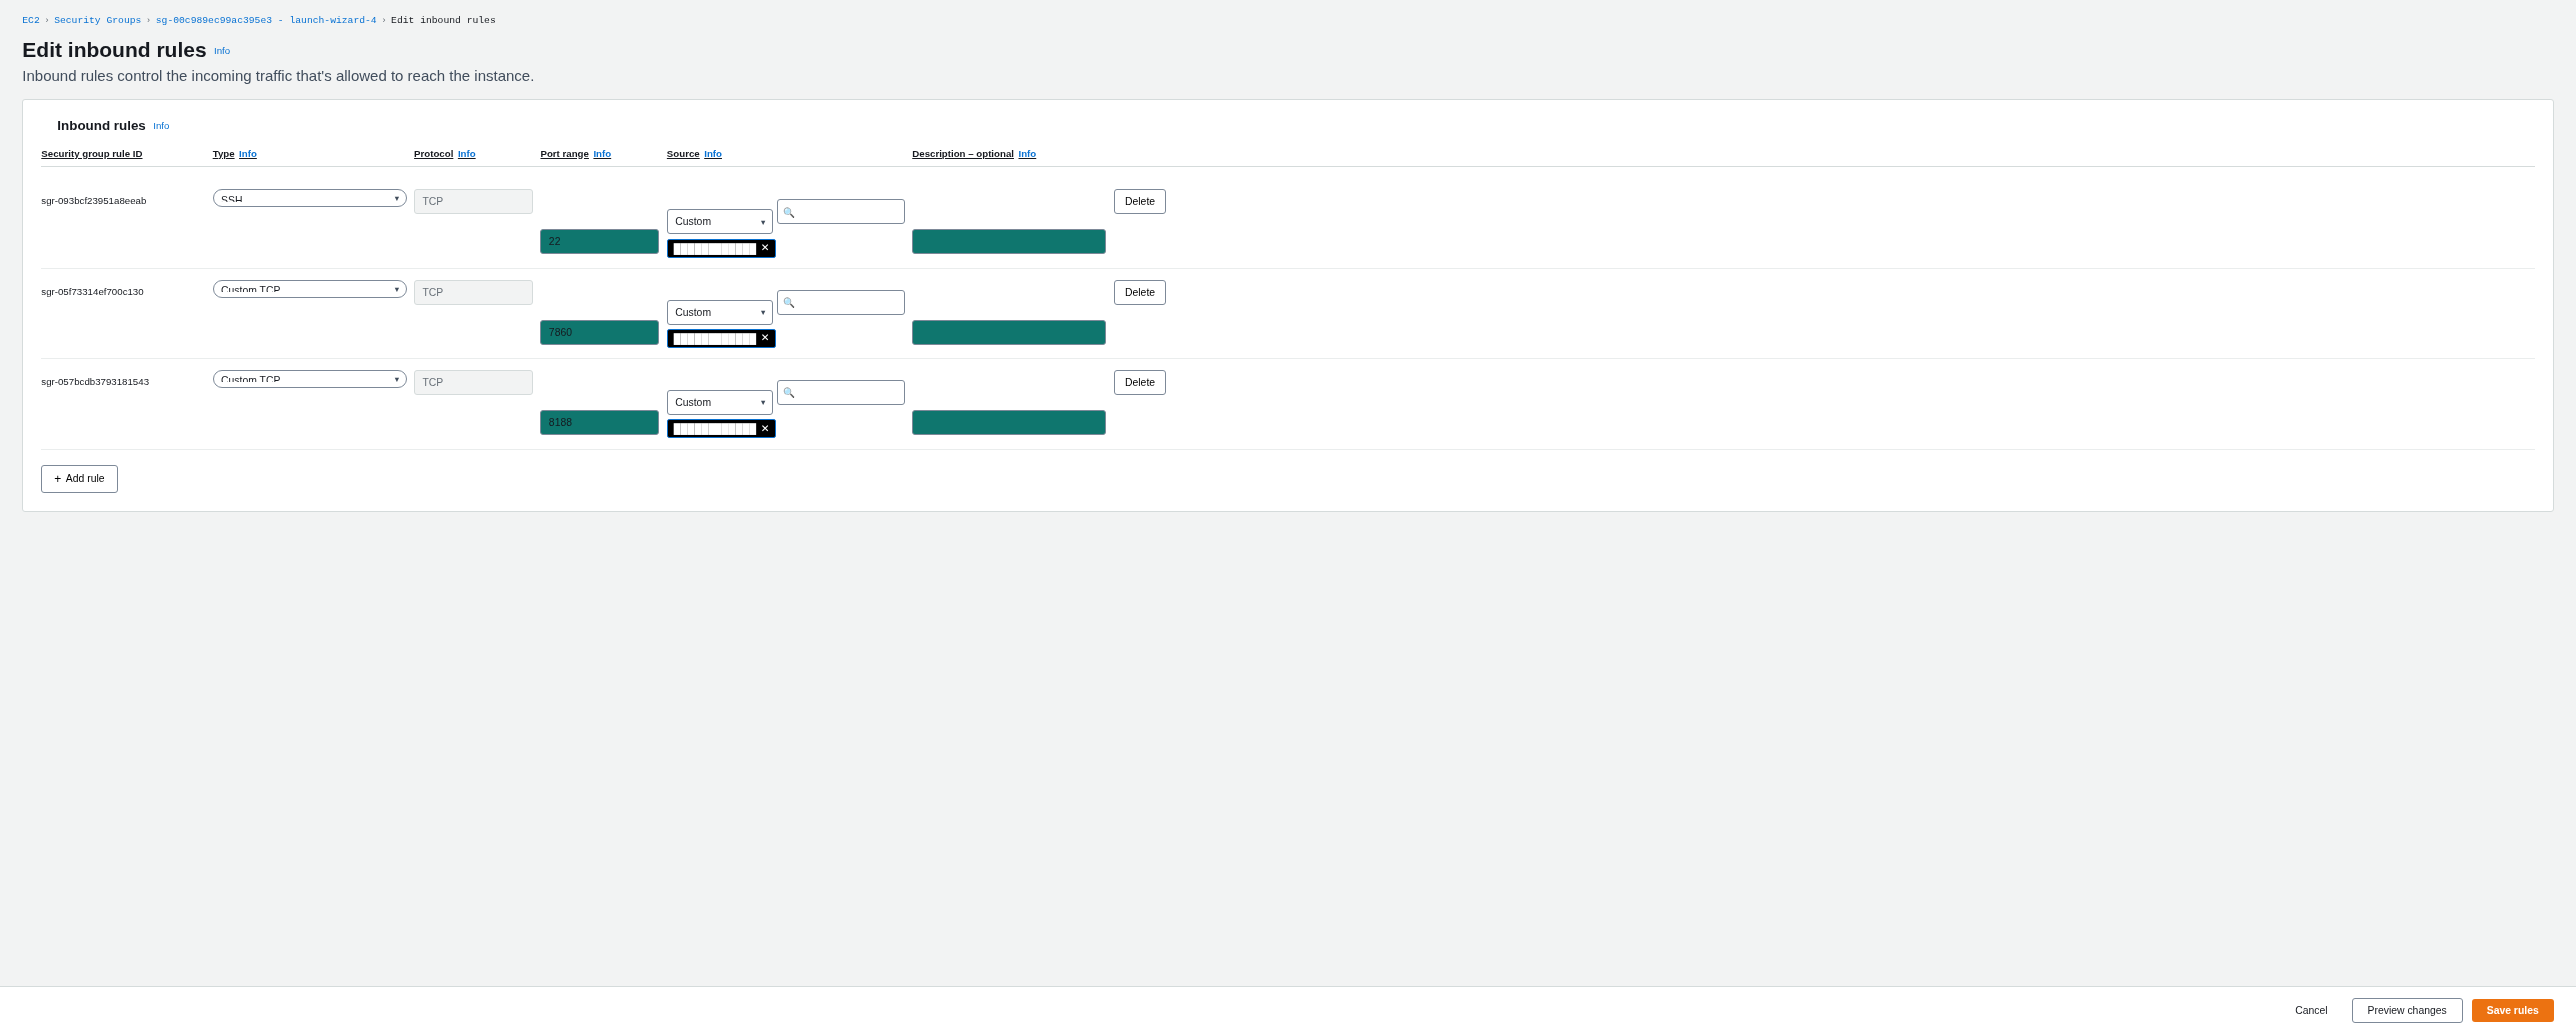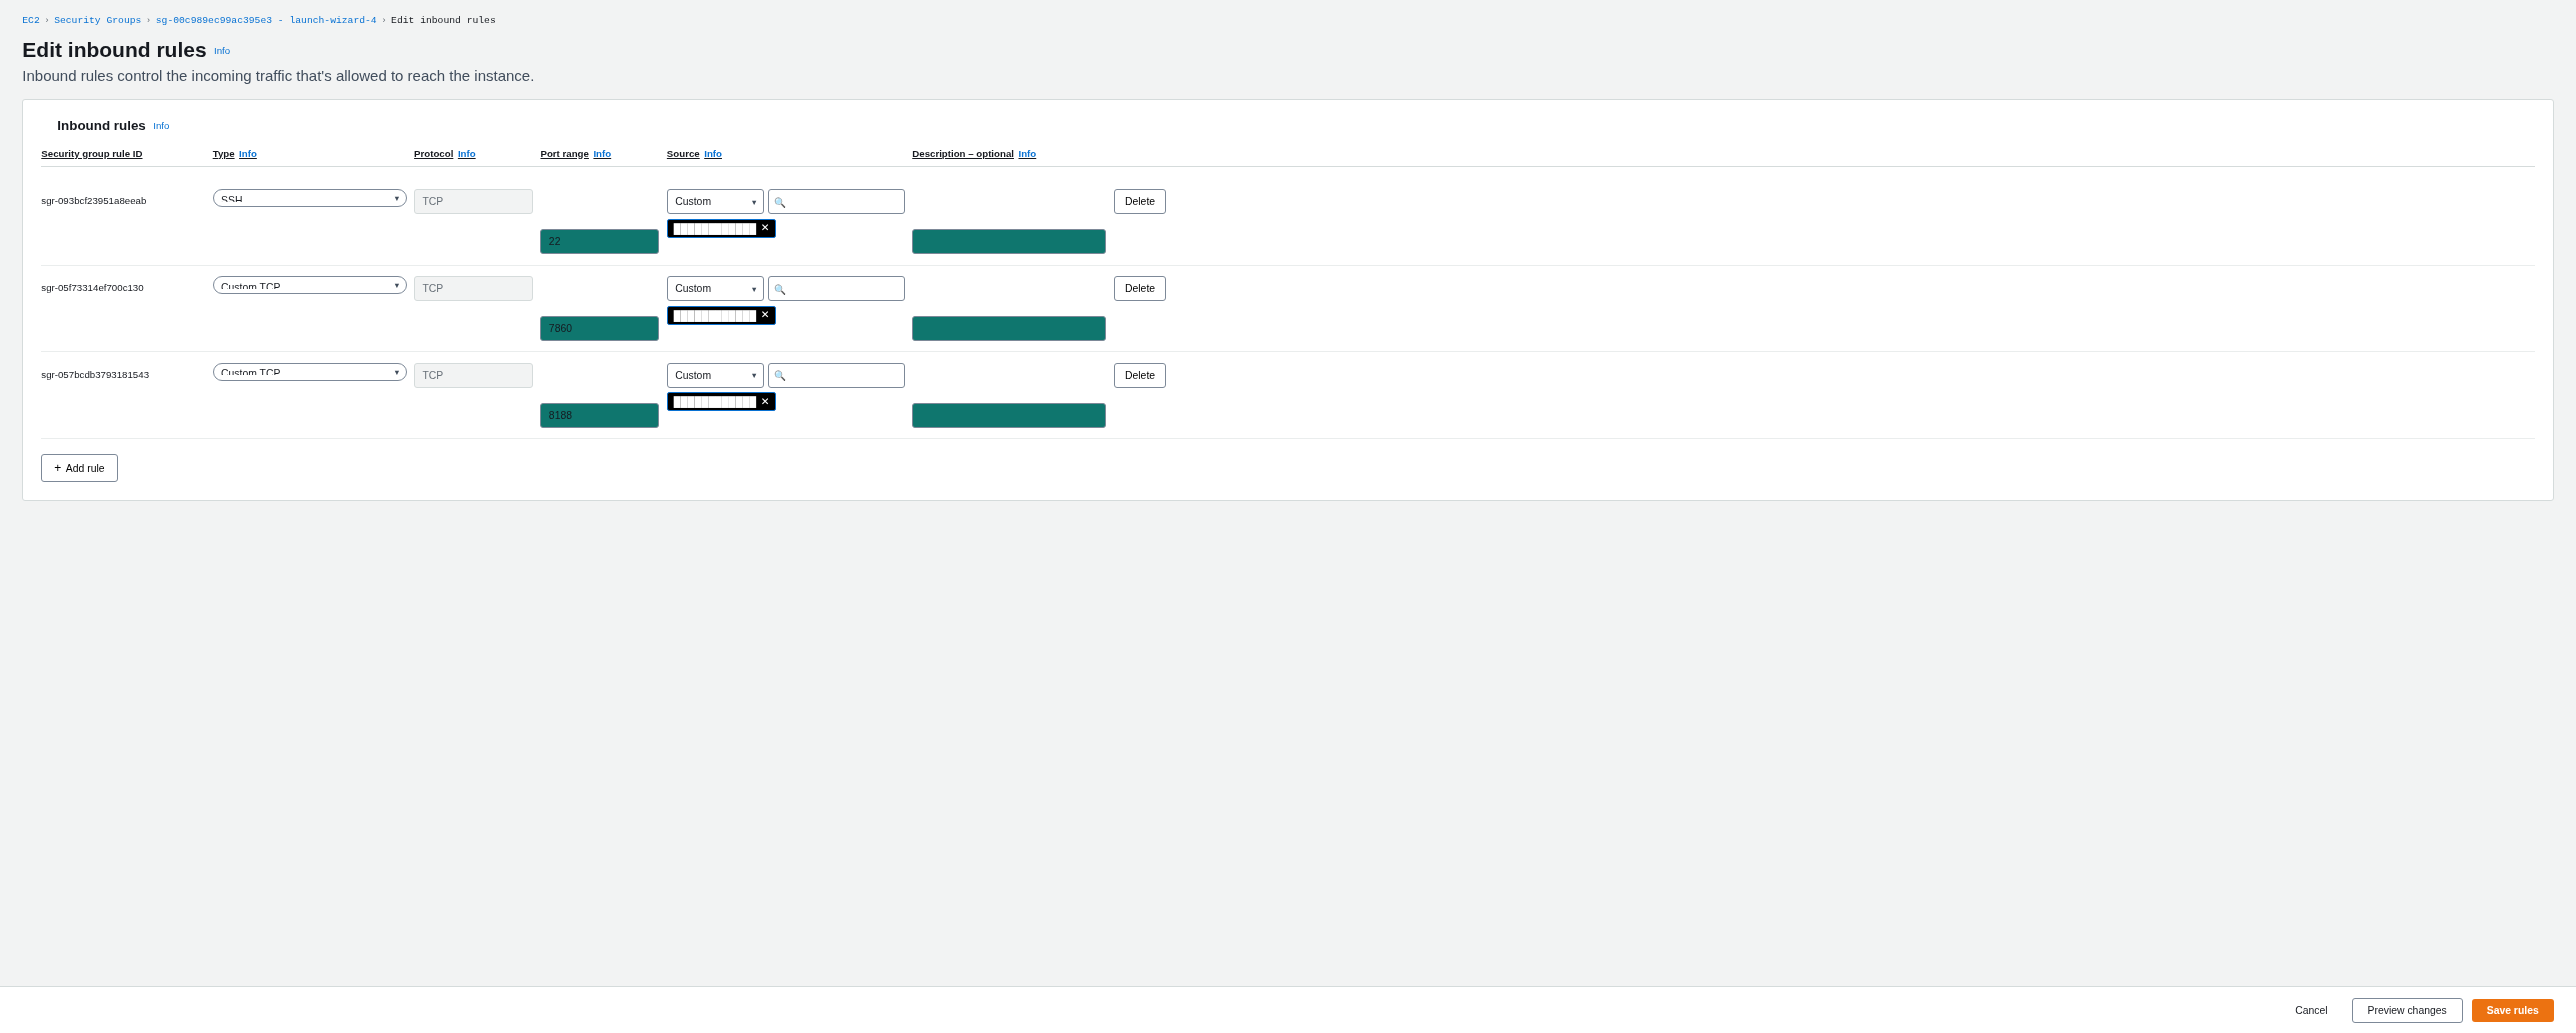--- a/index.html
+++ b/index.html
@@ -155,22 +155,23 @@
       flex-direction: column;
       gap: 4.5px;
     }
     .source-top {
       display: flex;
       gap: 4.5px;
       align-items: center;
     }
     .source-select-wrapper {
       position: relative;
-      width: 97px;
+      width: 106px;
       flex-shrink: 0;
+      margin-top: 20px;
     }
     .source-select-wrapper select {
       width: 100%;
       padding: 4.5px 19.4px 4.5px 7.4px;
       border: 0.7px solid #7d8998;
       border-radius: 3px;
       background: #fff;
       font-size: 10.4px;
       color: #16191f;
       appearance: none;

